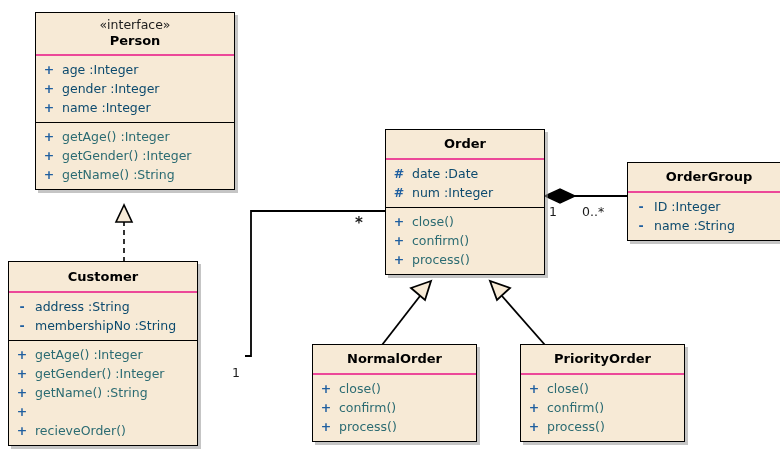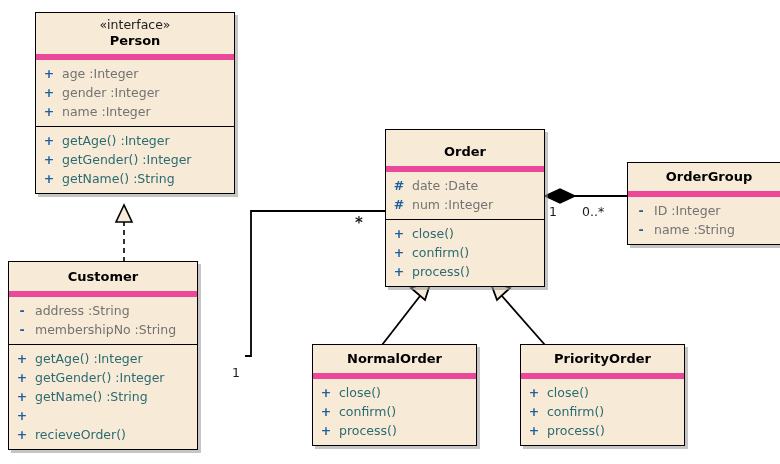--- a/index.html
+++ b/index.html
@@ -20,21 +20,21 @@
     position: absolute;
     box-sizing: border-box;
     background: #f7ead6;
     border: 1px solid #000000;
     box-shadow: 3px 3px 0 rgba(150,150,150,0.55);
     z-index: 5;
   }
   .uml-header {
     text-align: center;
     padding: 5px 6px 6px 6px;
-    border-bottom: 6px solid #ec4899;
+    border-bottom: 2px solid #ec4899;
     background: #f7ead6;
     line-height: 1.18;
   }
   .uml-stereotype {
     display: block;
     font-size: 12.5px;
     color: #1d1d1d;
     font-weight: normal;
   }
   .uml-name {
@@ -59,21 +59,21 @@
   }
   .vis {
     width: 26px;
     flex: 0 0 26px;
     text-align: center;
     color: #1f5fa0;
     font-weight: bold;
     font-size: 12.5px;
   }
   .vis.priv { color: #1f5fa0; }
-  .attr-txt { color: #737373; }
+  .attr-txt { color: #0c4a6e; }
   .meth-txt { color: #2b6b72; }
 
   
   .edge-label {
     position: absolute;
     font-size: 12.5px;
     color: #1b1b1b;
     z-index: 8;
     white-space: nowrap;
     font-family: "DejaVu Sans", sans-serif;
@@ -186,21 +186,21 @@
         <span class="vis">+</span>
       </div>
       <div class="uml-row">
         <span class="vis">+</span>
         <span class="meth-txt">recieveOrder()</span>
       </div>
     </div>
   </div>
 
   <div class="uml-class" style="left:385px; top:129px; width:160px;">
-    <div class="uml-header" style="padding-top:14px;padding-bottom:7px;">
+    <div class="uml-header" style="padding-top:6px;padding-bottom:7px;">
       <span class="uml-name">Order</span>
     </div>
     <div class="uml-compartment">
       <div class="uml-row">
         <span class="vis">#</span>
         <span class="attr-txt">date  :Date</span>
       </div>
       <div class="uml-row">
         <span class="vis">#</span>
         <span class="attr-txt">num  :Integer</span>

